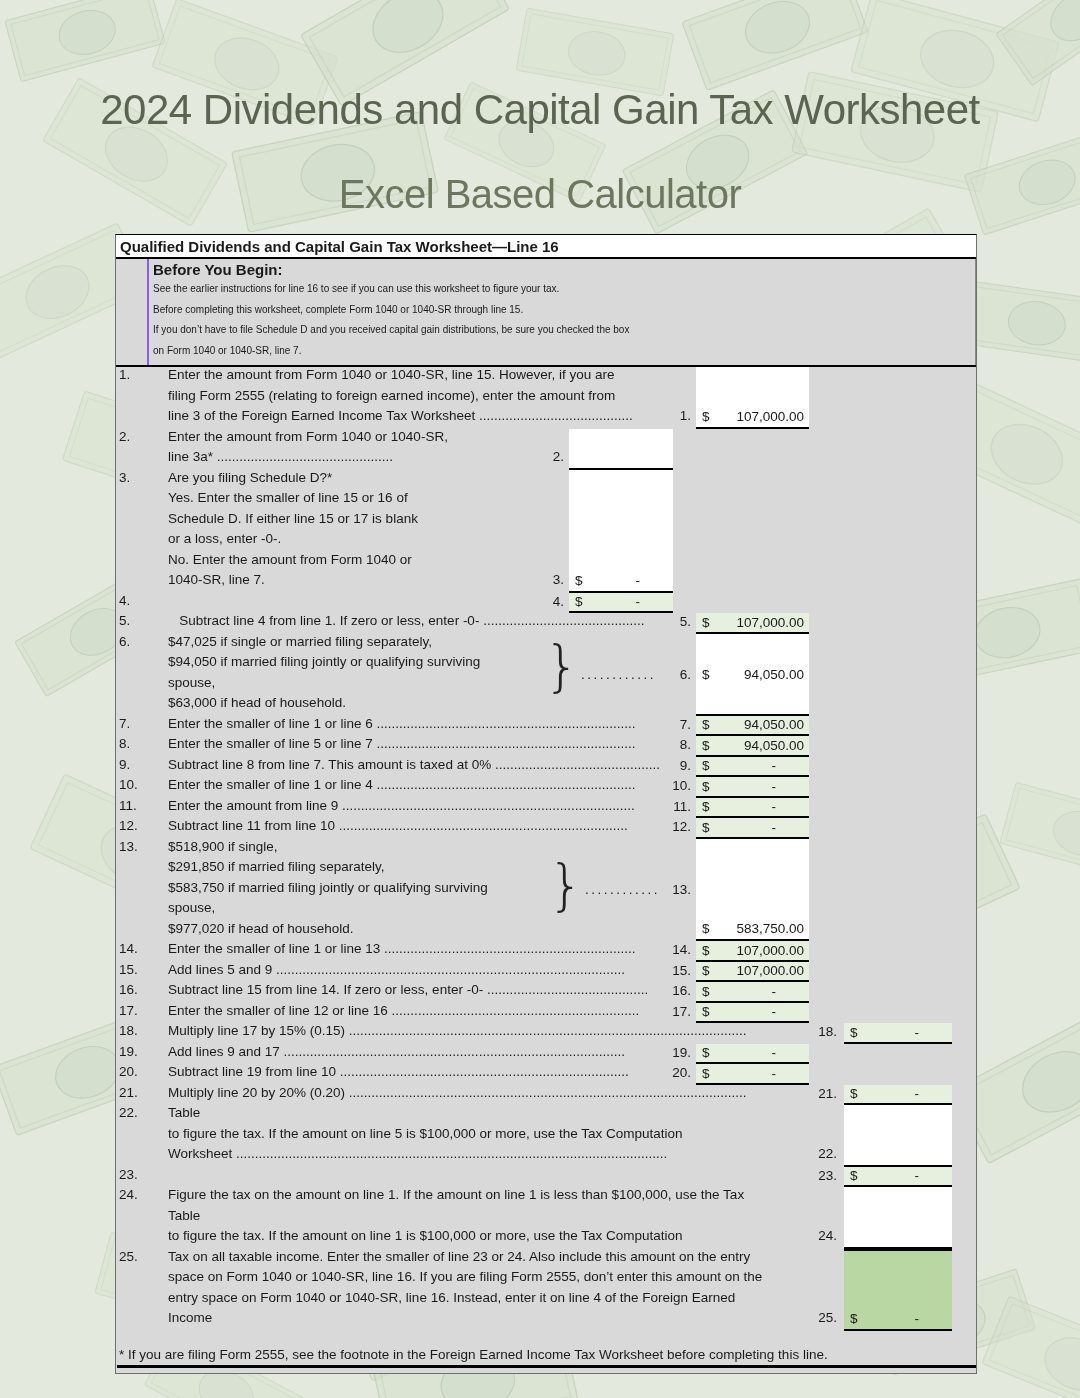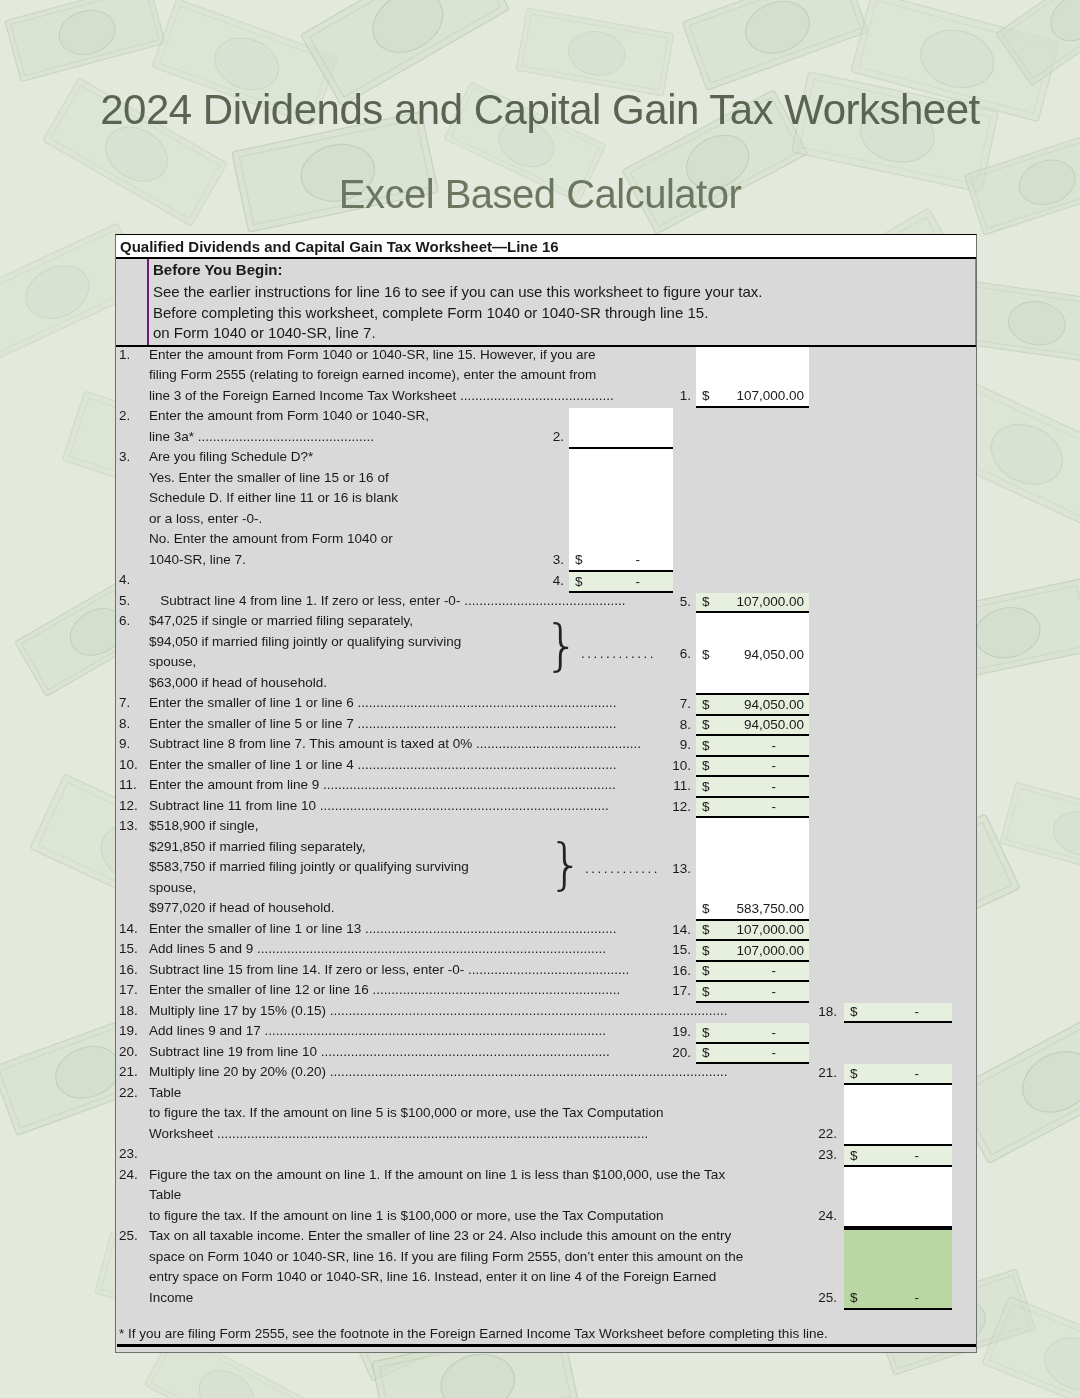--- a/index.html
+++ b/index.html
@@ -17,29 +17,29 @@
   .title { position:absolute; top:86px; left:0; width:100%; text-align:center;
            font-size:42px; letter-spacing:-0.5px; color:#5a6450; }
   .subtitle { position:absolute; top:172px; left:0; width:100%; text-align:center;
            font-size:40px; letter-spacing:-0.5px; color:#6d7760; }
 
   #sheet { position:absolute; left:115px; top:234px; width:862px; background:#d9d9d9;
            border:1px solid #6f6f6f; border-top:1px solid #000; padding-bottom:5px; }
   #sheet-header { background:#fff; border-bottom:2px solid #000; height:24px;
            font-size:15px; font-weight:bold; padding:3px 4px 0 4px; white-space:nowrap; }
 
-  #byb { margin-left:31px; border-left:2px solid #701a75; border-right:1px solid #8a8a8a; padding:2px 0 0 4px; }
+  #byb { margin-left:31px; border-left:2px solid #8b5cf6; border-right:1px solid #8a8a8a; padding:2px 0 0 4px; }
   #byb .byb-head { font-size:15px; font-weight:bold; height:22px; }
-  #byb .byb-line { font-size:15px; height:20.5px; white-space:pre; }
+  #byb .byb-line { font-size:10px; height:20.5px; white-space:pre; }
   .divider { border-bottom:2px solid #000; }
 
   #rows { position:relative; }
   .wrow { position:relative; width:862px; }
   .num { position:absolute; left:3px; top:0; width:29px; font-size:13.5px; }
-  .txt { margin-left:33px; overflow:hidden; }
+  .txt { margin-left:52px; overflow:hidden; }
   .txt div { height:20.5px; font-size:13.5px; white-space:pre; }
   .w-m { width:392px; } .w-main { width:512px; } .w-wide { width:658px; }
 
   .lab { position:absolute; width:27px; text-align:right; font-size:13.5px; }
   .lm { left:421px; } .lmain { left:548px; } .lr { left:694px; }
 
   .cell { position:absolute; top:0; height:20.5px; display:flex; justify-content:space-between;
           align-items:center; padding:0 5px 0 6px; border-bottom:2px solid #000; font-size:13.5px; }
   .col-mid { left:453px; width:104px; } .col-main { left:580px; width:113px; } .col-right { left:728px; width:108px; }
   .green { background:#e7f0df; }
@@ -112,20 +112,21 @@
   <div class="title">2024 Dividends and Capital Gain Tax Worksheet</div>
   <div class="subtitle">Excel Based Calculator</div>
 
   <div id="sheet">
     <div id="sheet-header">Qualified Dividends and Capital Gain Tax Worksheet—Line 16</div>
 
     <div id="byb">
       <div class="byb-head">Before You Begin:</div>
       <div class="byb-line">See the earlier instructions for line 16 to see if you can use this worksheet to figure your tax.</div>
       <div class="byb-line">Before completing this worksheet, complete Form 1040 or 1040-SR through line 15.</div>
+      <div class="byb-line">If you don’t have to file Schedule D and you received capital gain distributions, be sure you checked the box</div>
       <div class="byb-line">on Form 1040 or 1040-SR, line 7.</div>
     </div>
     <div class="divider"></div>
 
     <div id="rows">
 
       <div class="wrow" style="height:61.5px">
         <div class="num">1.</div>
         <div class="txt w-main">
           <div>Enter the amount from Form 1040 or 1040-SR, line 15. However, if you are</div>
@@ -149,21 +150,21 @@
         </div>
         <div class="lab lm" style="top:20.5px">2.</div>
         <div class="fill col-mid"></div>
       </div>
 
       <div class="wrow" style="height:123px">
         <div class="num">3.</div>
         <div class="txt w-m">
           <div>Are you filing Schedule D?*</div>
           <div>Yes. Enter the smaller of line 15 or 16 of</div>
-          <div>Schedule D. If either line 11 or 16 is blank</div>
+          <div>Schedule D. If either line 15 or 17 is blank</div>
           <div>or a loss, enter -0-.</div>
           <div>No. Enter the amount from Form 1040 or</div>
           <div>1040-SR, line 7.</div>
         </div>
         <div class="lab lm" style="top:102.5px">3.</div>
         <div class="fill col-mid">
           <div class="vline">
             <span>$</span>
             <span class="amt dash">-</span>
           </div>

